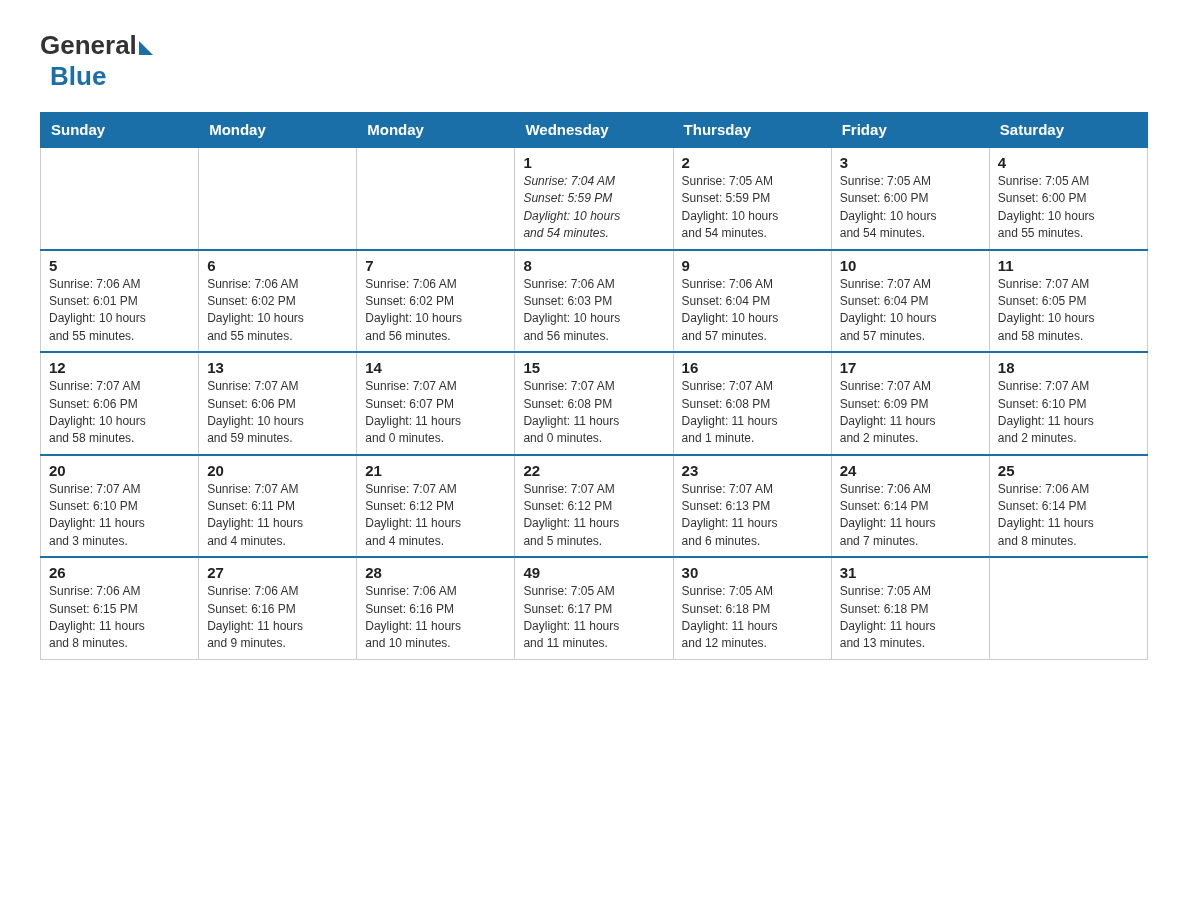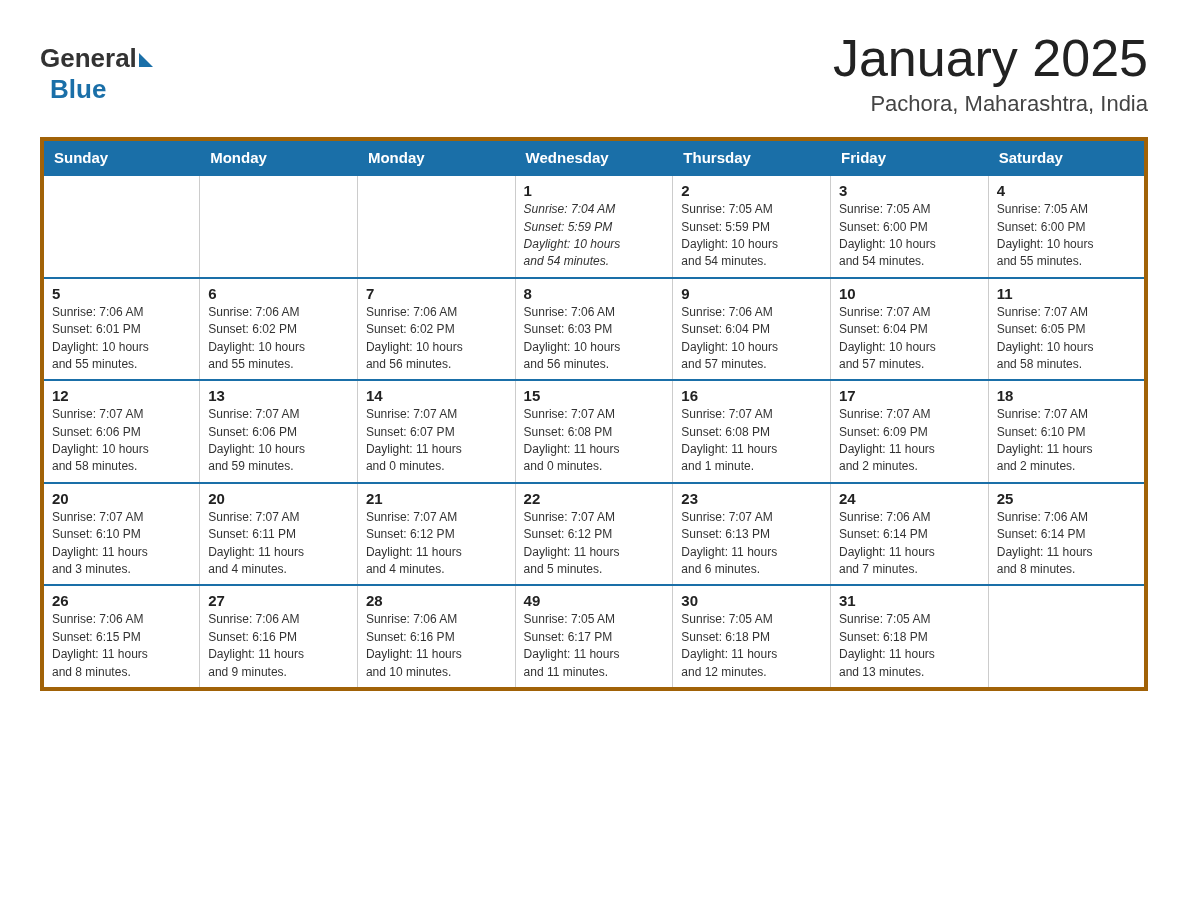--- a/index.html
+++ b/index.html
@@ -6,21 +6,21 @@
     body {
       font-family: Arial, sans-serif;
       background: #fff;
       padding: 30px 40px;
       width: 1188px;
       min-height: 918px;
     }
     .header-area {
       display: flex;
       justify-content: space-between;
-      align-items: center;
+      align-items: flex-start;
       margin-bottom: 20px;
     }
     .logo {
       display: flex;
       flex-direction: column;
       align-items: flex-start;
     }
     .logo-top {
       display: flex;
       align-items: center;
@@ -54,21 +54,21 @@
       line-height: 1.1;
     }
     .calendar-subtitle {
       font-size: 22px;
       color: #444;
       margin-top: 4px;
     }
     .calendar-table {
       width: 100%;
       border-collapse: collapse;
-      border: 4px solid #a16207;
+      border: 1px solid #a16207;
       padding-left: 12px;
     }
     .calendar-table th {
       background-color: #1a6fa8;
       color: #fff;
       font-size: 15px;
       font-weight: bold;
       padding: 8px 10px;
       text-align: left;
       border: 1px solid #1a6fa8;
@@ -104,24 +104,20 @@
 </head>
 <body>
 
 <div class="header-area">
   <div class="logo">
     <div class="logo-top">
       <span class="logo-general">General</span>
       <div class="logo-triangle"></div>
     </div>
     <span class="logo-blue">Blue</span>
-  </div>
-  <div class="title-area">
-    <div class="calendar-title">January 2025</div>
-    <div class="calendar-subtitle">Pachora, Maharashtra, India</div>
   </div>
 </div>
 
 <table class="calendar-table">
   <thead>
     <tr>
     <th>Sunday</th>
         <th>Monday</th>
         <th>Monday</th>
         <th>Wednesday</th>

